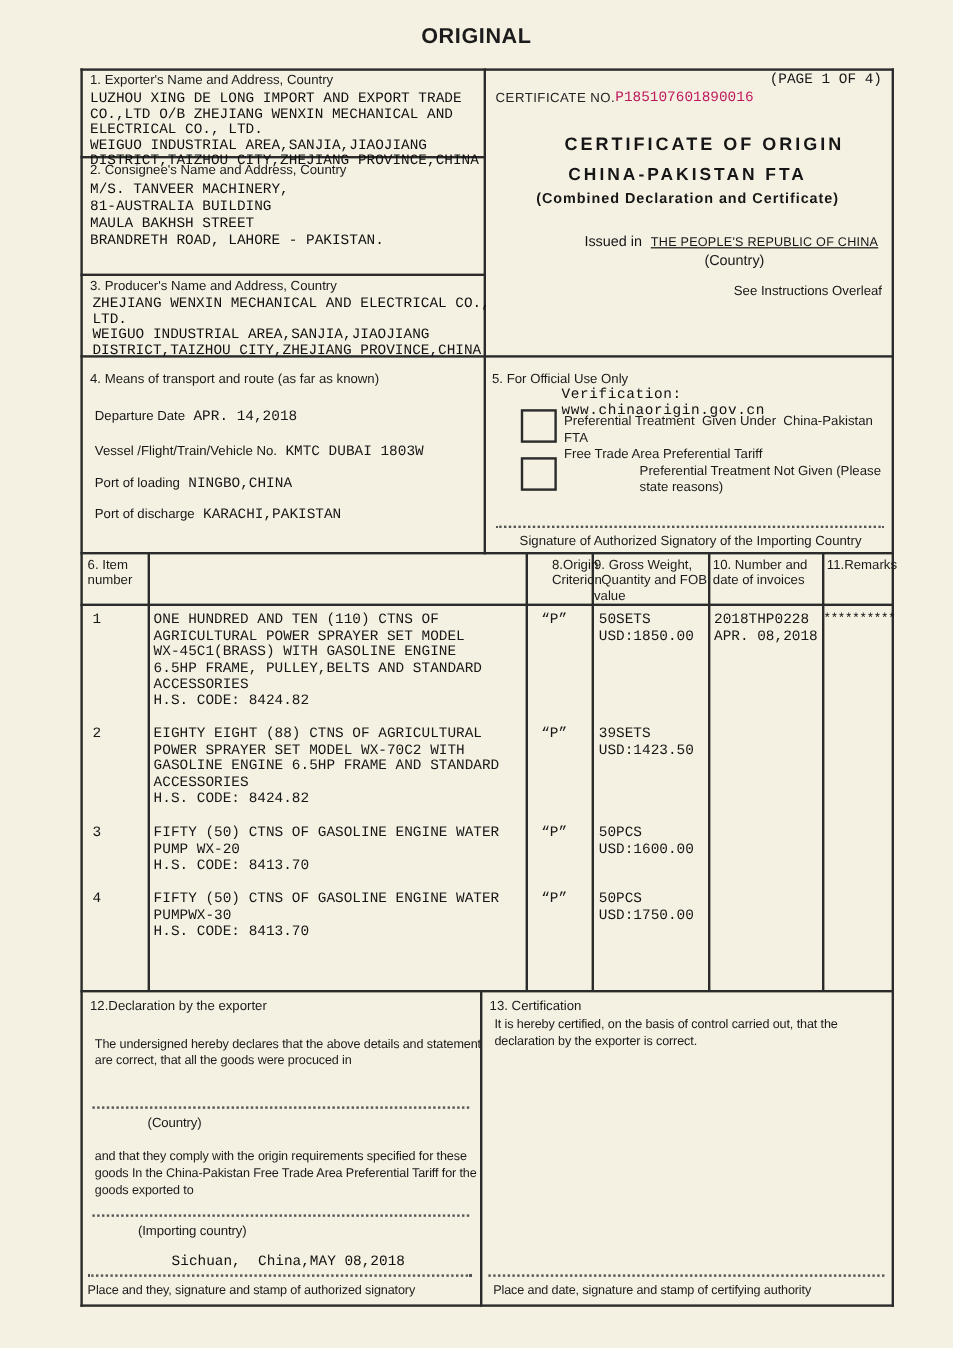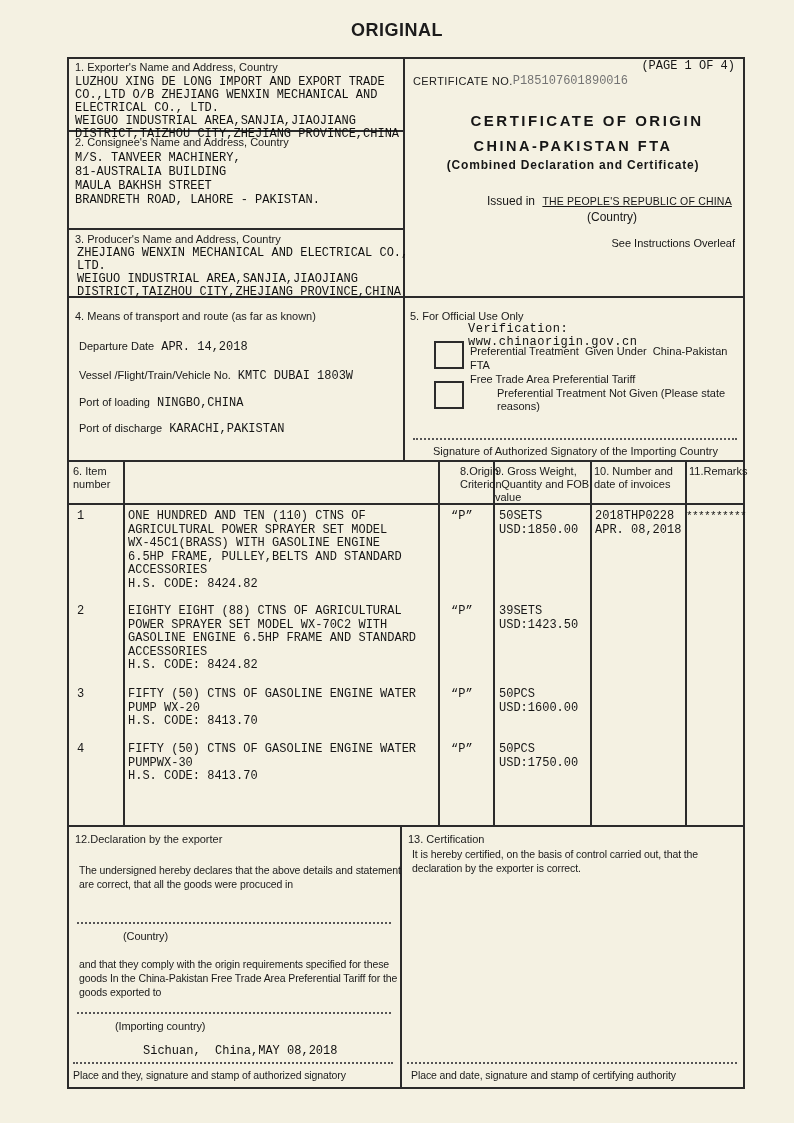--- a/index.html
+++ b/index.html
@@ -28,21 +28,21 @@
     font-size:14.5px;font-weight:bold;letter-spacing:2.5px;z-index:2;}
   .title3{position:absolute;left:336px;width:340px;text-align:center;top:101px;
     font-size:12px;font-weight:bold;letter-spacing:.8px;z-index:2;}
   .issued{position:absolute;left:420px;top:137px;font-size:12px;z-index:2;}
   .issued .country-val{font-size:10.5px;font-weight:500;letter-spacing:.2px;
     text-decoration:underline;padding:0 4px;}
   .country-hint{position:absolute;left:520px;top:153px;font-size:12px;z-index:2;}
   .see-instr{position:absolute;right:10px;top:180px;font-size:11px;z-index:2;}
   .page-info{position:absolute;right:10px;top:2px;z-index:2;font-family:"Liberation Mono",monospace;font-size:12px;}
   .certno{position:absolute;left:346px;top:17px;z-index:2;font-size:11px;letter-spacing:.4px;color:#222;}
-  .certno .certno-val{font-family:"Liberation Mono",monospace;font-size:12px;letter-spacing:0;color:#737373;vertical-align:1px;}
+  .certno .certno-val{font-family:"Liberation Mono",monospace;font-size:12px;letter-spacing:0;color:#be185d;vertical-align:1px;}
 
   .fieldrow{position:absolute;z-index:2;font-size:11px;white-space:nowrap;}
   .fieldrow .fv{font-family:"Liberation Mono",monospace;font-size:12px;margin-left:7px;}
 
   .row-cell{position:absolute;font-family:"Liberation Mono",monospace;font-size:12px;
     line-height:13.5px;white-space:pre-wrap;z-index:3;}
 </style>
 </head>
 <body>
 
@@ -116,21 +116,21 @@
     <div class="fieldrow" style="left:12px;top:365px;">
       <span>Port of discharge</span><span class="fv">KARACHI,PAKISTAN</span>
     </div>
 
     <div class="lab" style="left:343px;top:253px;">5. For Official Use Only</div>
     <div class="dt" style="left:401px;top:266px;letter-spacing:.5px;position:absolute;">Verification: www.chinaorigin.gov.cn</div>
     <div class="cbx" style="left:367px;top:284px;"></div>
     <div class="lab" style="left:403px;top:287px;white-space:pre-wrap;line-height:14px;">Preferential Treatment  Given Under  China-Pakistan FTA
 Free Trade Area Preferential Tariff</div>
     <div class="cbx" style="left:367px;top:324px;"></div>
-    <div class="lab" style="left:385px;top:330px;padding-left:45px;">Preferential Treatment Not Given (Please state reasons)</div>
+    <div class="lab" style="left:421px;top:330px;padding-left:45px;">Preferential Treatment Not Given (Please state reasons)</div>
     <div class="dots" style="left:346px;top:381px;width:324px;"></div>
     <div class="lab" style="left:366px;top:388px;">Signature of Authorized Signatory of the Importing Country</div>
 
     <div class="lab" style="left:6px;top:408px;white-space:pre-wrap;">6. Item
 number</div>
     <div class="lab" style="left:393px;top:408px;white-space:pre-wrap;">8.Origin
 Criterion</div>
     <div class="lab" style="left:428px;top:408px;white-space:pre-wrap;">9. Gross Weight,
   Quantity and FOB
 value</div>

